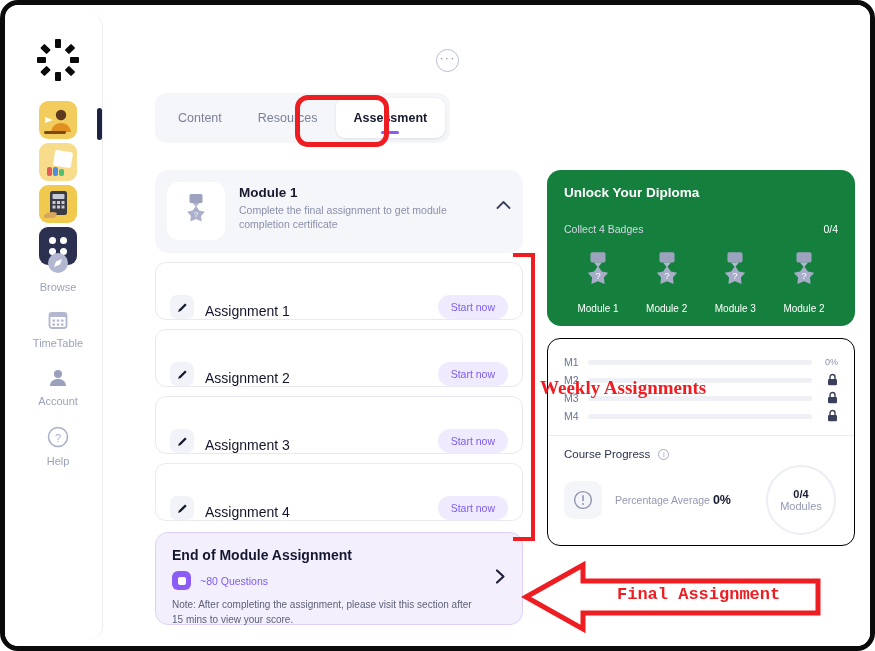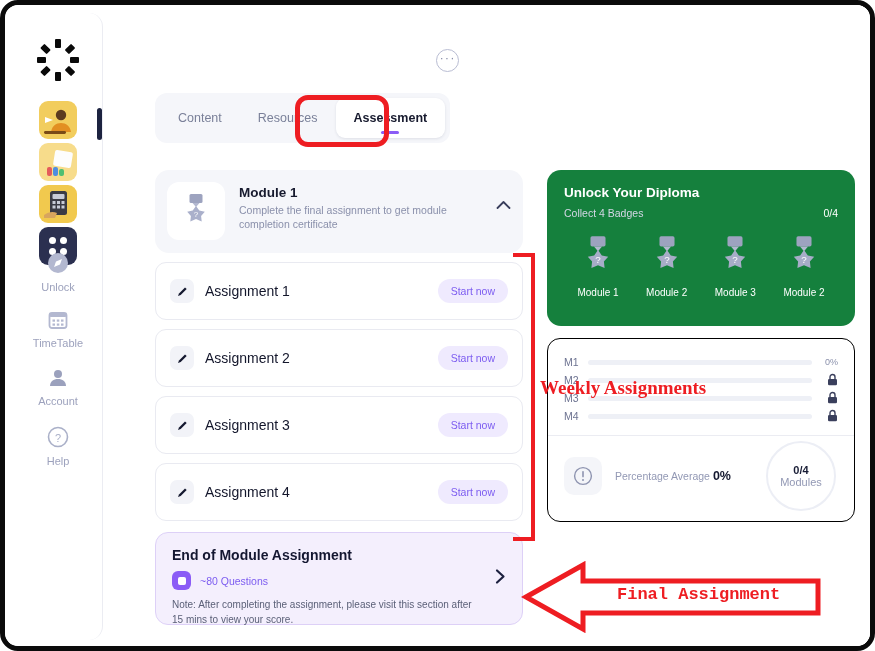--- a/index.html
+++ b/index.html
@@ -119,21 +119,21 @@
     display: flex; align-items: center; justify-content: center; flex: none;
   }
   .module-txt { margin-left: 14px; padding-top: 3px; flex: 1; }
   .module-name { font-size: 13.5px; font-weight: bold; color: #171a2e; margin-bottom: 3px; }
   .module-desc { font-size: 10.5px; color: #8a90ab; line-height: 1.35; max-width: 248px; }
   .chev-up { margin-top: 14px; color: #3a3f5c; font-size: 15px; flex: none; }
 
   .assign-row {
     margin-top: 9px; height: 58px; background: #fff;
     border: 1px solid #e9eaf1; border-radius: 11px;
-    display: flex; align-items: center; padding: 0 14px;
+    display: flex; align-items: flex-end; padding: 0 14px;
   }
   .assign-ic {
     width: 24px; height: 24px; border-radius: 7px; background: #f2f3f8;
     display: flex; align-items: center; justify-content: center; flex: none;
   }
   .assign-name { margin-left: 11px; font-size: 14px; color: #13162b; flex: 1; }
   .start-pill {
     background: #efeafe; color: #7c5cf0; font-size: 10.5px;
     padding: 6px 13px; border-radius: 13px;
   }
@@ -157,21 +157,21 @@
     font-size: 17px; font-weight: bold; color: #1d2140;
   }
 
   
   .col-right { position: absolute; left: 434px; top: 165px; width: 308px; }
 
   .diploma {
     background: #15803d; border-radius: 14px; padding: 15px 17px; height: 156px;
   }
   .dip-title { color: #fff; font-size: 13.5px; font-weight: bold; }
-  .dip-sub-row { display: flex; justify-content: space-between; align-items: center; margin-top: 7px; gap: 48px; }
+  .dip-sub-row { display: flex; justify-content: space-between; align-items: center; margin-top: 23px; gap: 48px; }
   .dip-sub { color: #d4d7e6; font-size: 10.5px; }
   .dip-count { color: #fff; font-size: 10.5px; }
   .badges { display: flex; justify-content: space-between; margin-top: 16px; }
   .badge { text-align: center; width: 68px; }
   .badge-lbl { color: #fff; font-size: 10px; margin-top: 4px; }
 
   .prog-card {
     margin-top: 12px; background: #fff; border: 1px solid #000000;
     border-radius: 13px; padding: 14px 16px;
   }
@@ -295,21 +295,21 @@
 
     <div class="scrollthumb"></div>
 
     <div class="navitem nav-browse">
       <span class="ic">
         <svg width="24" height="24" viewBox="0 0 24 24">
           <circle cx="12" cy="12" r="10" fill="#b3b8d0"></circle>
           <path d="M16 8l-6 2.6L8 16l6-2.6z" fill="#fff"></path>
         </svg>
       </span>
-      <span>Unlock</span>
+      <span>Browse</span>
     </div>
 
     <div class="navitem nav-time">
       <span class="ic">
         <svg width="22" height="22" viewBox="0 0 22 22">
           <rect x="2.5" y="4" width="17" height="15" rx="2.5" fill="none" stroke="#b3b8d0" stroke-width="1.8"></rect>
           <rect x="2.5" y="4" width="17" height="4" rx="1.5" fill="#b3b8d0"></rect>
           <g fill="#b3b8d0">
             <rect x="5.5" y="10.5" width="2.5" height="2.2"></rect>
                 <rect x="9.8" y="10.5" width="2.5" height="2.2"></rect>
@@ -513,20 +513,24 @@
           <span class="mlock">
             <svg width="11" height="13" viewBox="0 0 11 13">
                   <path d="M3 6V4a2.5 2.5 0 015 0v2" fill="none" stroke="#3a3f5c" stroke-width="1.4"></path>
                   <rect x="1" y="6" width="9" height="6.3" rx="1.3" fill="#3a3f5c"></rect>
                 </svg>
           </span>
         </div>
 
         <div class="divider"></div>
 
+        <div class="cp-head">
+          <span class="cp-title">Course Progress</span>
+          <span class="cp-info">i</span>
+        </div>
 
         <div class="cp-body">
           <span class="cp-ic">
             <svg width="22" height="22" viewBox="0 0 22 22">
               <circle cx="11" cy="11" r="8.4" fill="none" stroke="#8e94b0" stroke-width="1.4"></circle>
               <rect x="10.2" y="6" width="1.6" height="6.4" rx=".8" fill="#8e94b0"></rect>
               <circle cx="11" cy="15" r="1" fill="#8e94b0"></circle>
             </svg>
           </span>
           <span class="cp-avg">

